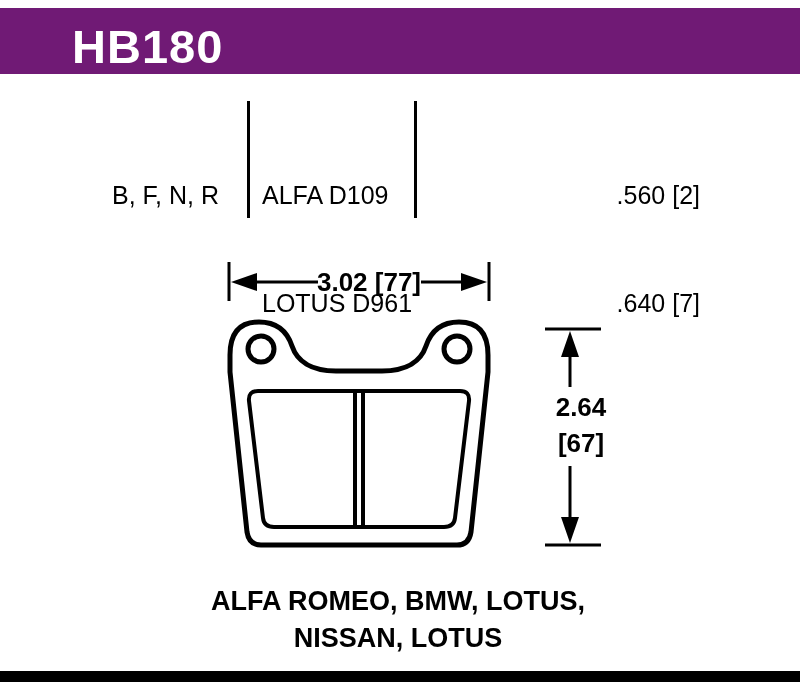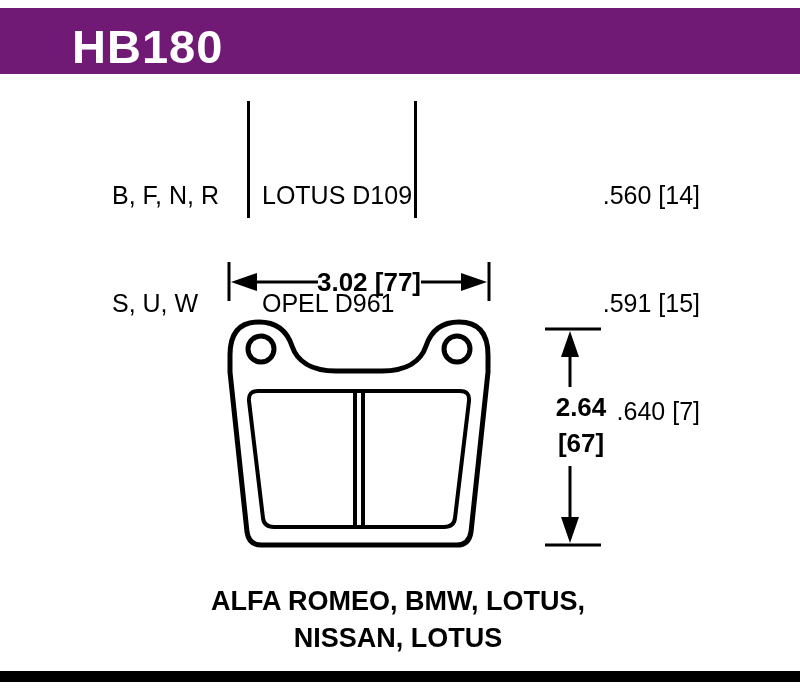--- a/index.html
+++ b/index.html
@@ -89,35 +89,33 @@
 <body>
 
 <div class="page">
 
   <div class="header-bar">
     <span class="part-number">HB180</span>
   </div>
 
   <div class="spec-col col-compounds">
     <div>B, F, N, R</div>
-    <div>S, U, W</div>
   </div>
 
   <div class="v-divider divider-1"></div>
 
   <div class="spec-col col-fmsi">
-    <div>LOTUS D109</div>
-    <div>OPEL D961</div>
+    <div>ALFA D109</div>
+    <div>LOTUS D961</div>
   </div>
 
   <div class="v-divider divider-2"></div>
 
   <div class="spec-col col-thickness">
-    <div>.560 [14]</div>
-    <div>.591 [15]</div>
+    <div>.560 [2]</div>
     <div>.640 [7]</div>
   </div>
 
   <svg class="drawing" width="420" height="320" viewBox="200 250 420 320">
 
     <g stroke="#000000" stroke-width="3" fill="none">
       <line x1="229" y1="262" x2="229" y2="301"></line>
       <line x1="489" y1="262" x2="489" y2="301"></line>
       <line x1="252" y1="282" x2="318" y2="282"></line>
       <line x1="421" y1="282" x2="466" y2="282"></line>

